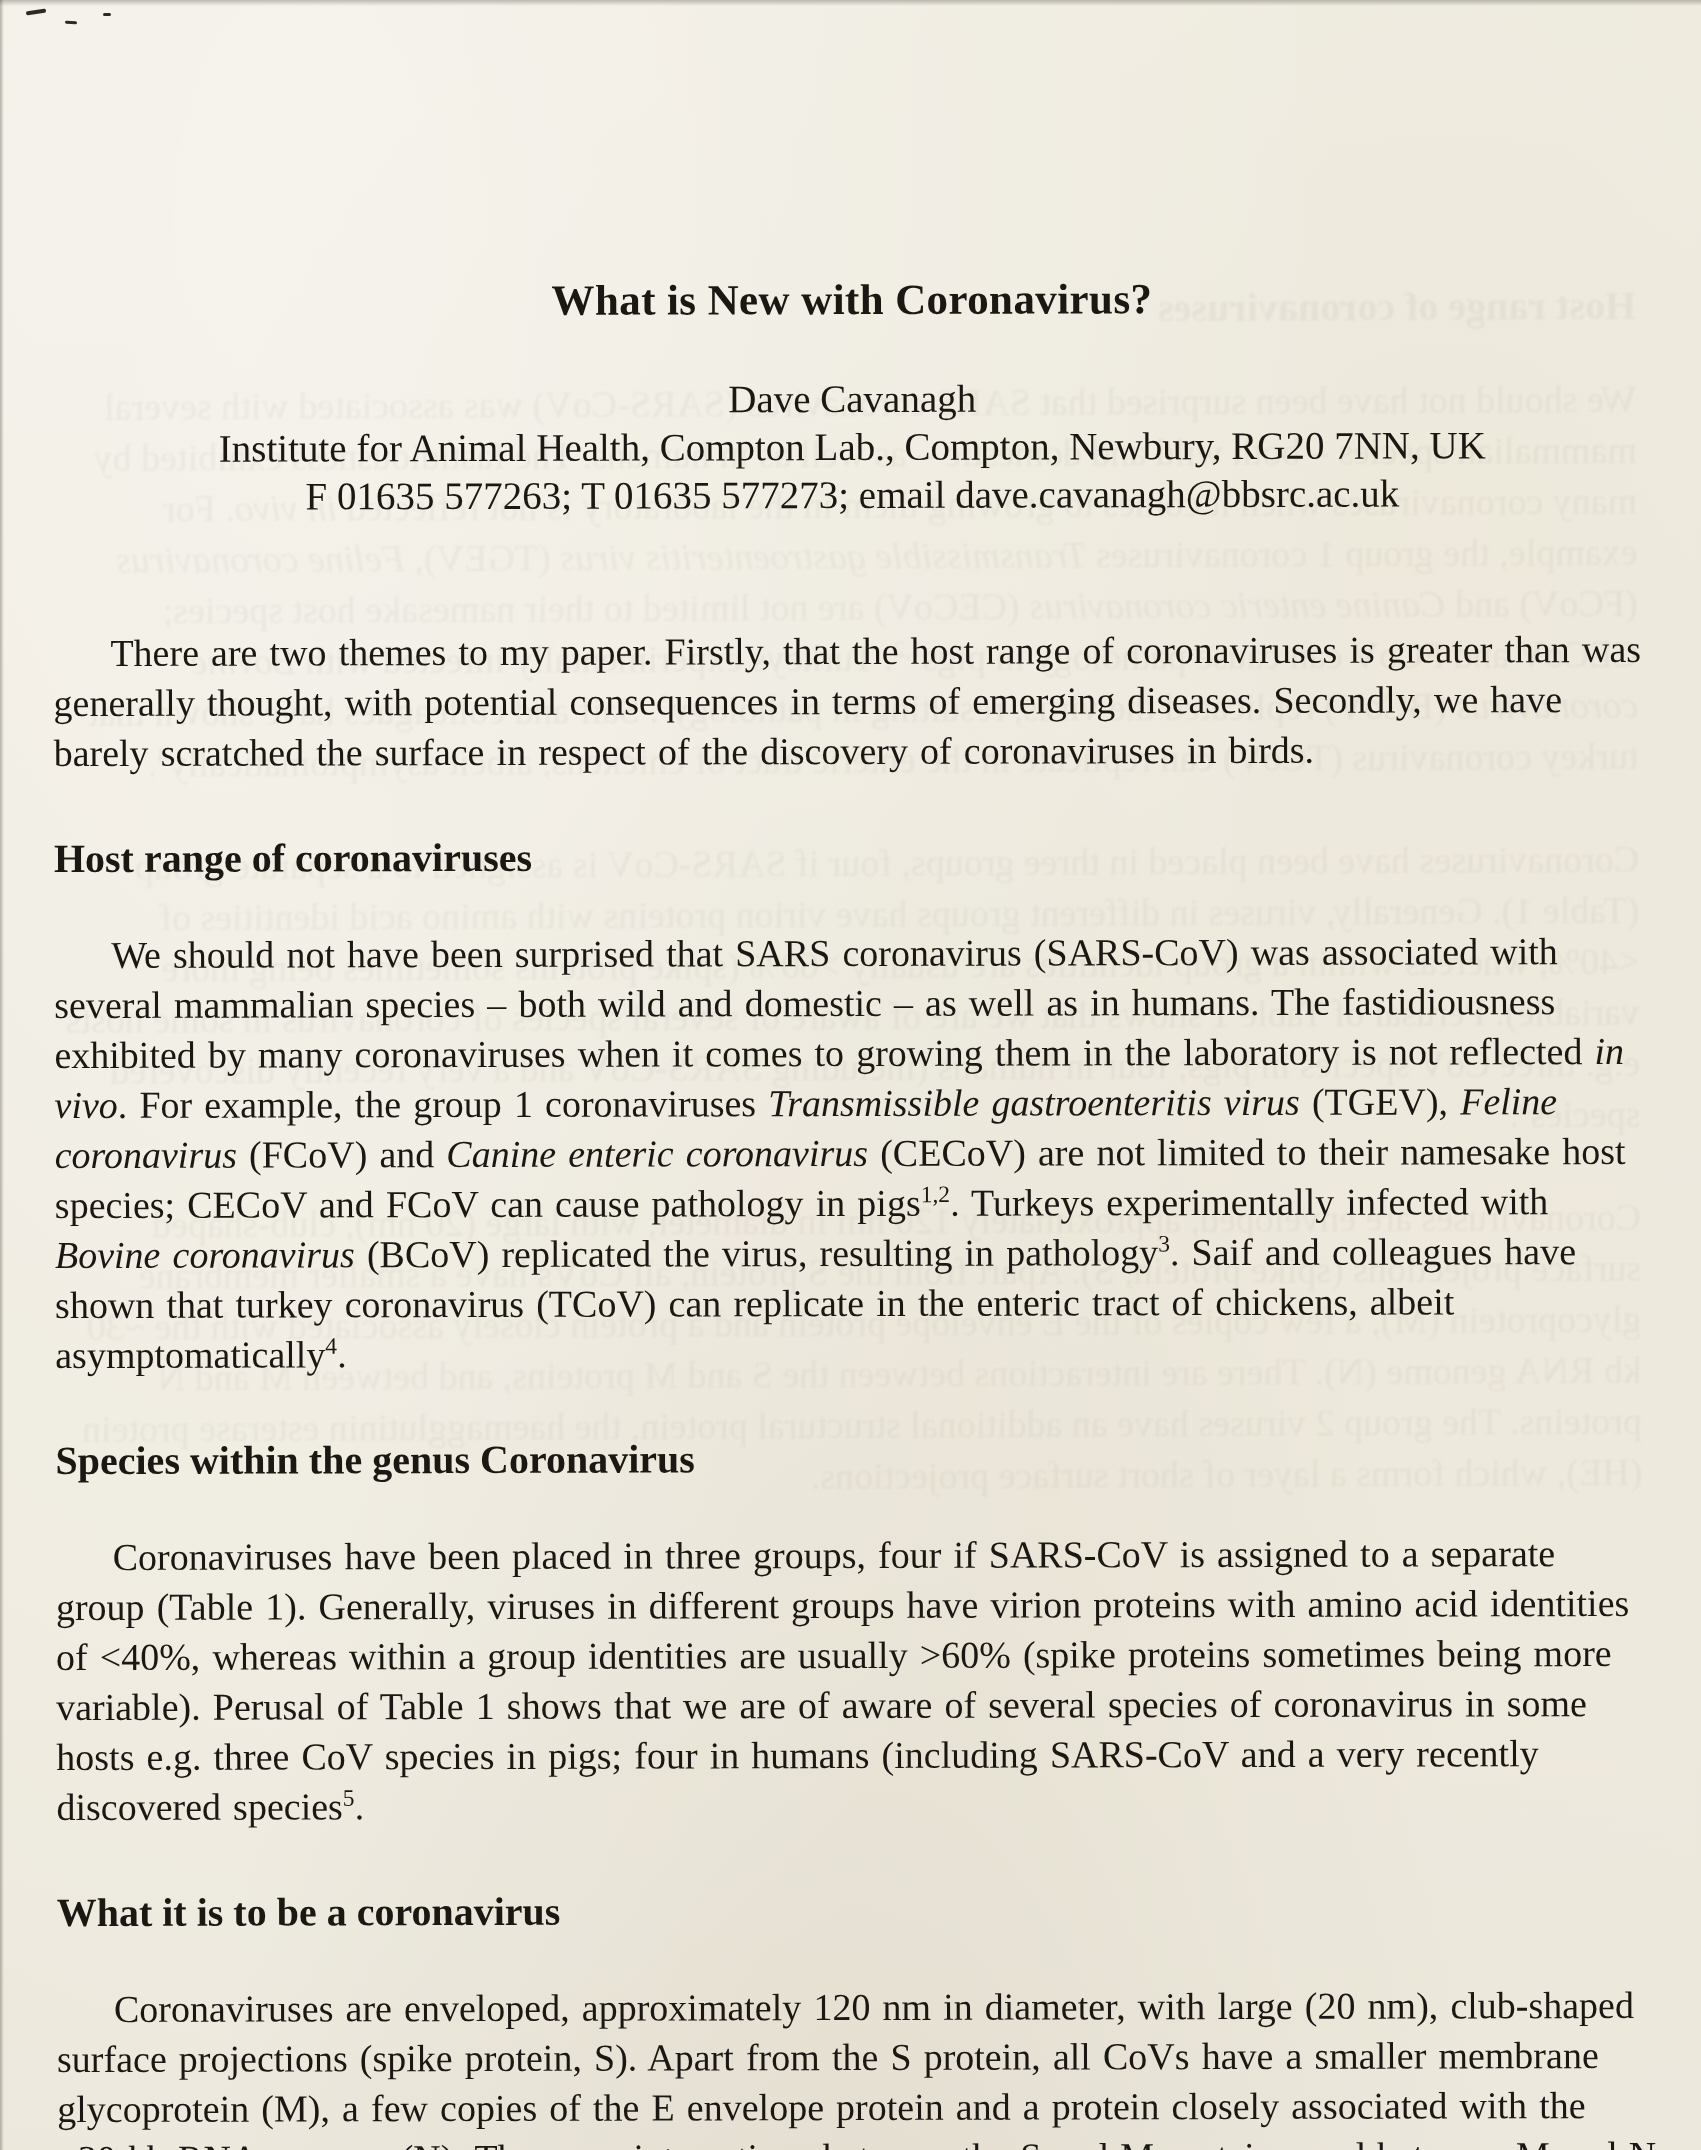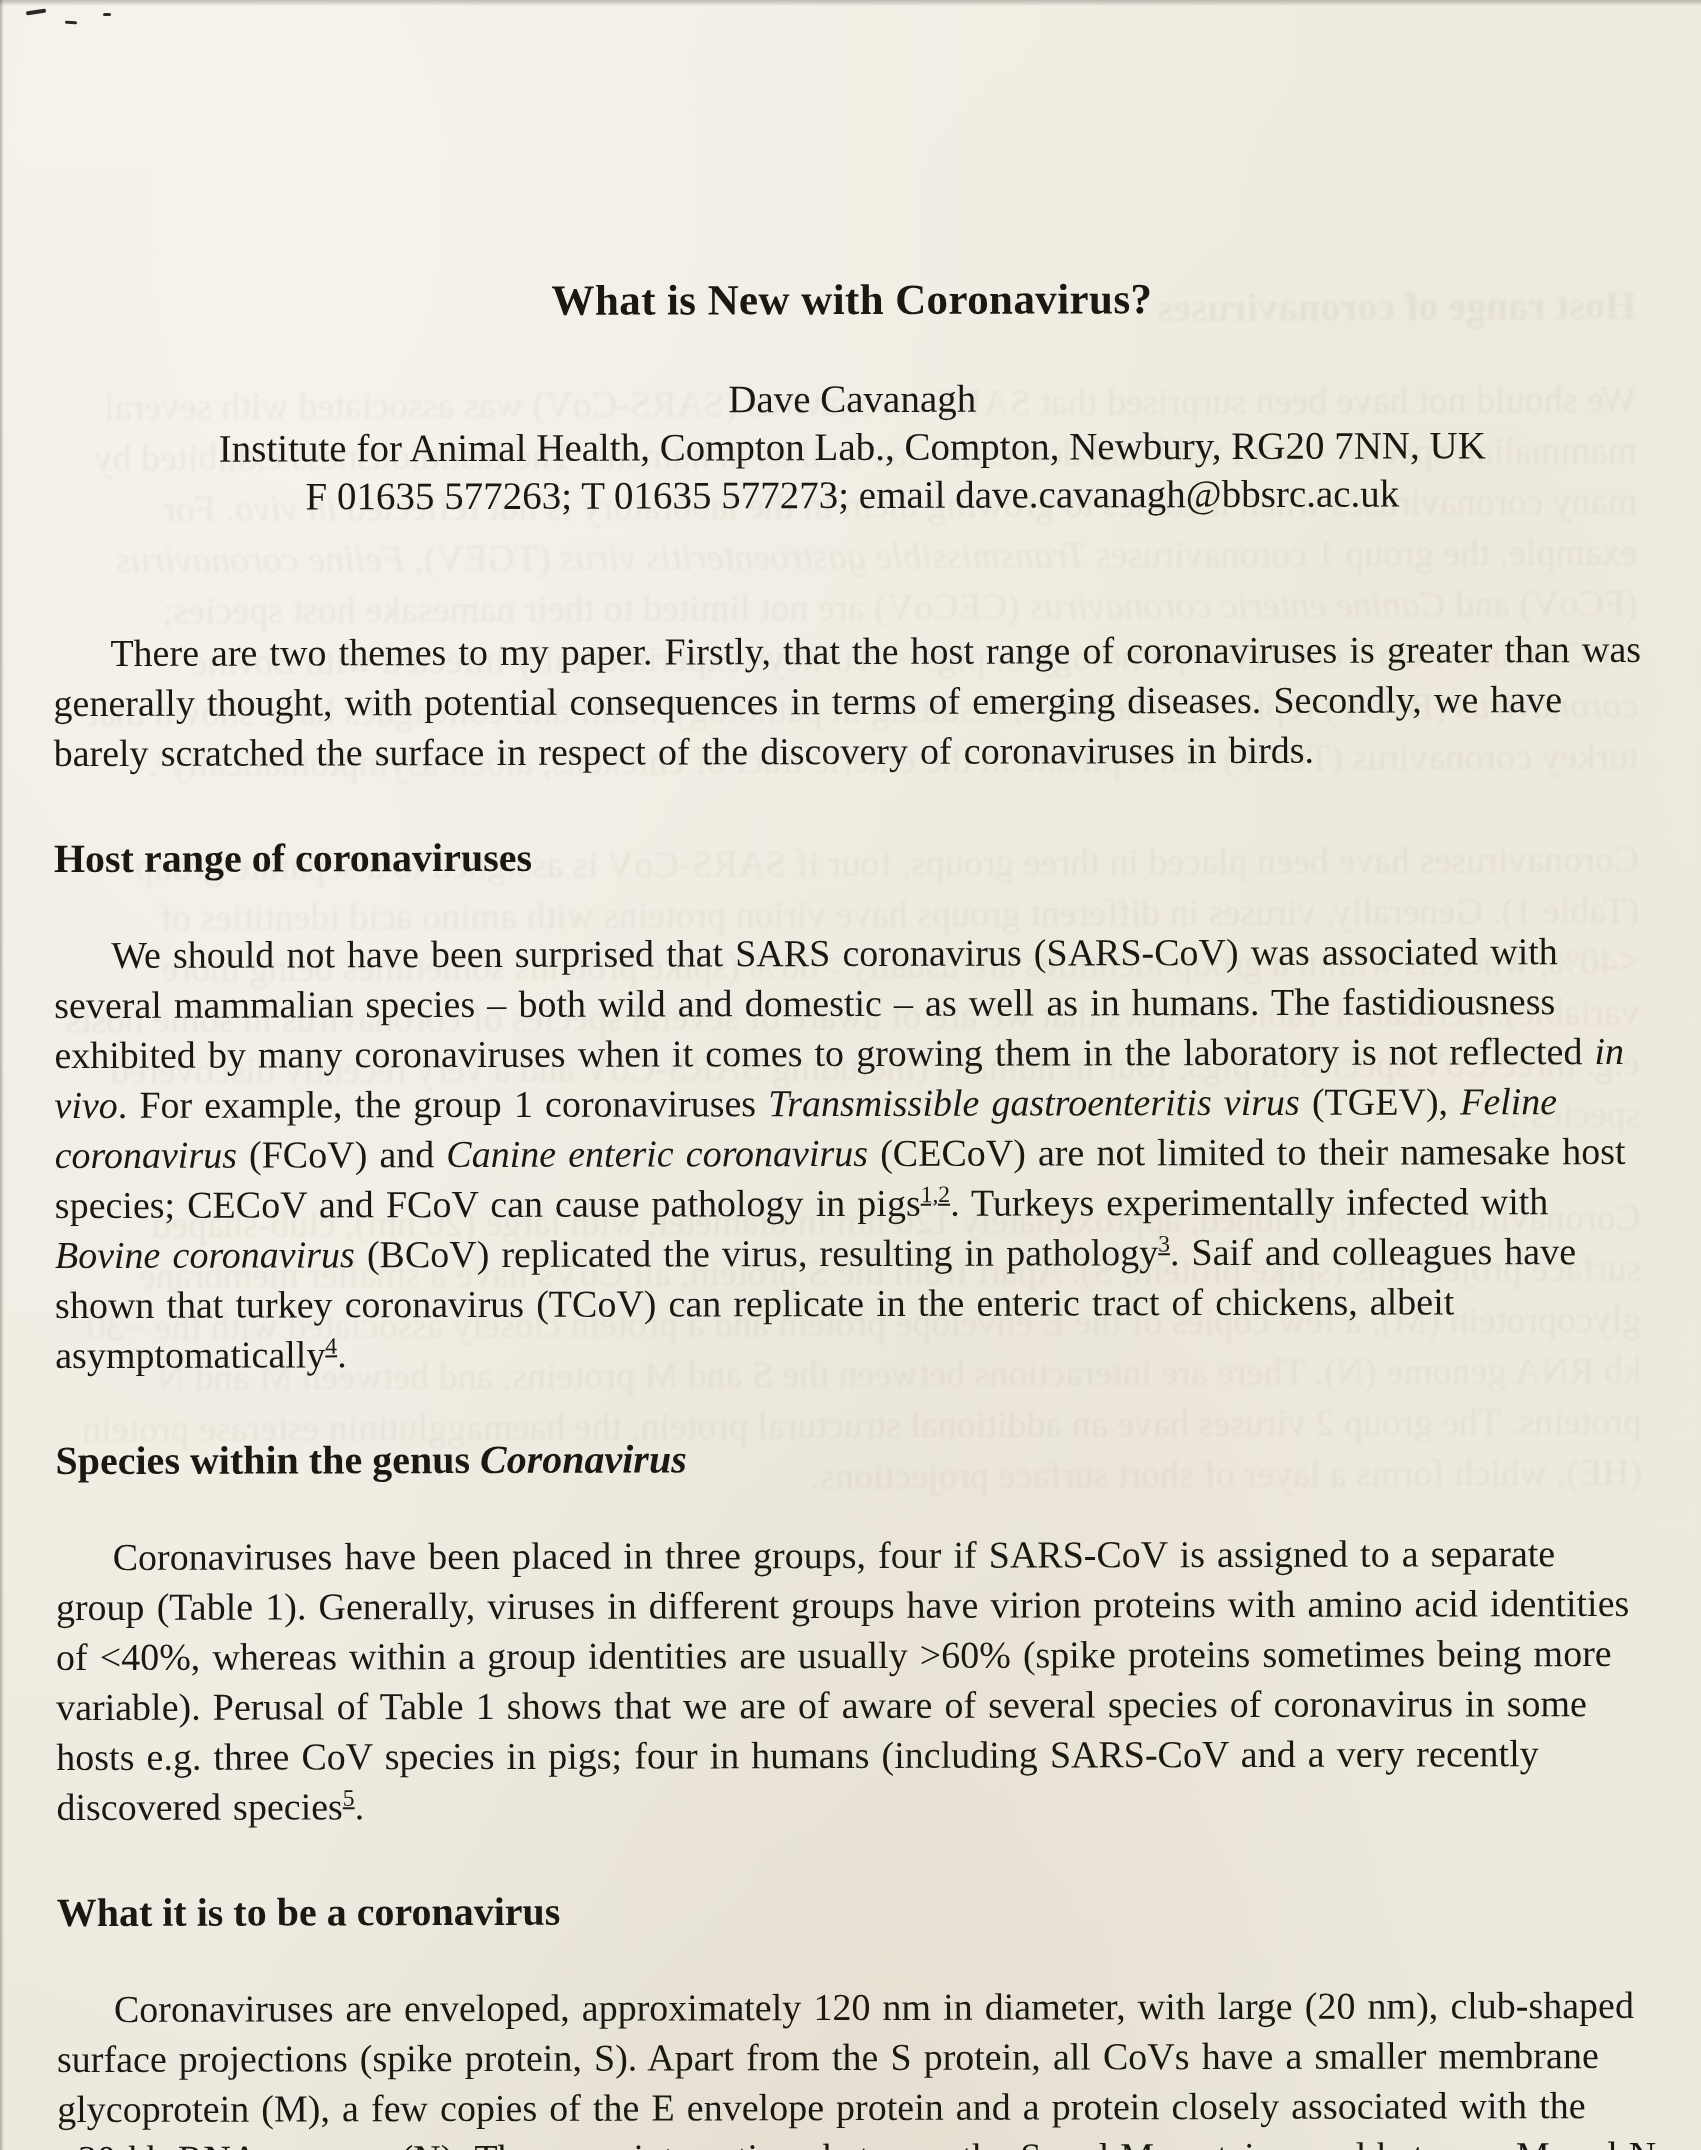--- a/index.html
+++ b/index.html
@@ -58,21 +58,21 @@
     text-indent: 57px;
     text-align: left;
     word-spacing: 2.6px;
   }
   p.para.first { margin-top: 107px; }
   h2.section {
     font-size: 40px;
     font-weight: bold;
     margin: 57px 0 48px 0;
   }
-  sup { font-size: 62%; line-height: 0; vertical-align: super; text-decoration: underline; }
+  sup { font-size: 62%; line-height: 0; vertical-align: super; }
   .edge-top {
     position: absolute; top: 0; left: 0; right: 0; height: 6px;
     background: linear-gradient(180deg, rgba(40,38,34,0.55), rgba(40,38,34,0));
     opacity: 0.5;
   }
   .edge-left {
     position: absolute; top: 0; bottom: 0; left: 0; width: 4.3px;
     background: linear-gradient(90deg, rgba(60,55,45,0.35), rgba(60,55,45,0));
   }
   .speck { position: absolute; background: #2c2a26; border-radius: 1.7px; }
@@ -98,21 +98,21 @@
 
     <div class="byline">Dave Cavanagh</div>
     <div class="byline">Institute for Animal Health, Compton Lab., Compton, Newbury, RG20 7NN, UK</div>
     <div class="byline">F 01635 577263; T 01635 577273; email  dave.cavanagh@bbsrc.ac.uk</div>
 
     <p class="para first"><span>There are two themes to my paper.  Firstly, that the host range of coronaviruses is greater than was generally thought, with potential consequences in terms of emerging diseases.  Secondly, we have barely scratched the surface in respect of the discovery of coronaviruses in birds.</span></p>
 
     <h2 class="section"><span style="font-weight: bold;">Host range of coronaviruses</span></h2>
     <p class="para"><span>We should not have been surprised that SARS coronavirus (SARS-CoV) was associated with several mammalian species – both wild and domestic – as well as in humans.  The fastidiousness exhibited by many coronaviruses when it comes to growing them in the laboratory is not reflected </span><span style="font-style: italic;">in vivo</span><span>.  For example, the group 1 coronaviruses </span><span style="font-style: italic;">Transmissible gastroenteritis virus</span><span> (TGEV), </span><span style="font-style: italic;">Feline coronavirus</span><span> (FCoV) and </span><span style="font-style: italic;">Canine enteric coronavirus</span><span> (CECoV) are not limited to their namesake host species; CECoV and FCoV can cause pathology in pigs</span><sup>1,2</sup><span>.  Turkeys experimentally infected with </span><span style="font-style: italic;">Bovine coronavirus</span><span> (BCoV) replicated the virus, resulting in pathology</span><sup>3</sup><span>.  Saif and colleagues have shown that turkey coronavirus (TCoV) can replicate in the enteric tract of chickens, albeit asymptomatically</span><sup>4</sup><span>.</span></p>
 
-    <h2 class="section"><span style="font-weight: bold;">Species within the genus </span><span style="font-style: italic; font-weight: bold; margin-top: 17px;">Coronavirus</span></h2>
+    <h2 class="section"><span style="font-weight: bold;">Species within the genus </span><span style="font-weight: bold; margin-top: 17px;">Coronavirus</span></h2>
     <p class="para"><span>Coronaviruses have been placed in three groups, four if SARS-CoV is assigned to a separate group (Table 1).  Generally, viruses in different groups have virion proteins with amino acid identities of &lt;40%, whereas within a group identities are usually &gt;60% (spike proteins sometimes being more variable).  Perusal of Table 1 shows that we are of aware of several species of coronavirus in some hosts e.g. three CoV species in pigs; four in humans (including SARS-CoV and a very recently discovered species</span><sup>5</sup><span>.</span></p>
 
     <h2 class="section"><span style="font-weight: bold;">What it is to be a coronavirus</span></h2>
     <p class="para"><span>Coronaviruses are enveloped, approximately 120 nm in diameter, with large (20 nm), club-shaped surface projections (spike protein, S).  Apart from the S protein, all CoVs have a smaller membrane glycoprotein (M), a few copies of the E envelope protein and a protein closely associated with the ~30 kb RNA genome (N).  There are interactions between the S and M proteins, and between M and N proteins.  The group 2 viruses have an additional structural protein, the haemagglutinin esterase protein (HE), which forms a layer of short surface projections.</span></p>
 
   </div>
 
   <div class="edge-top"></div>
   <div class="edge-left"></div>
 

